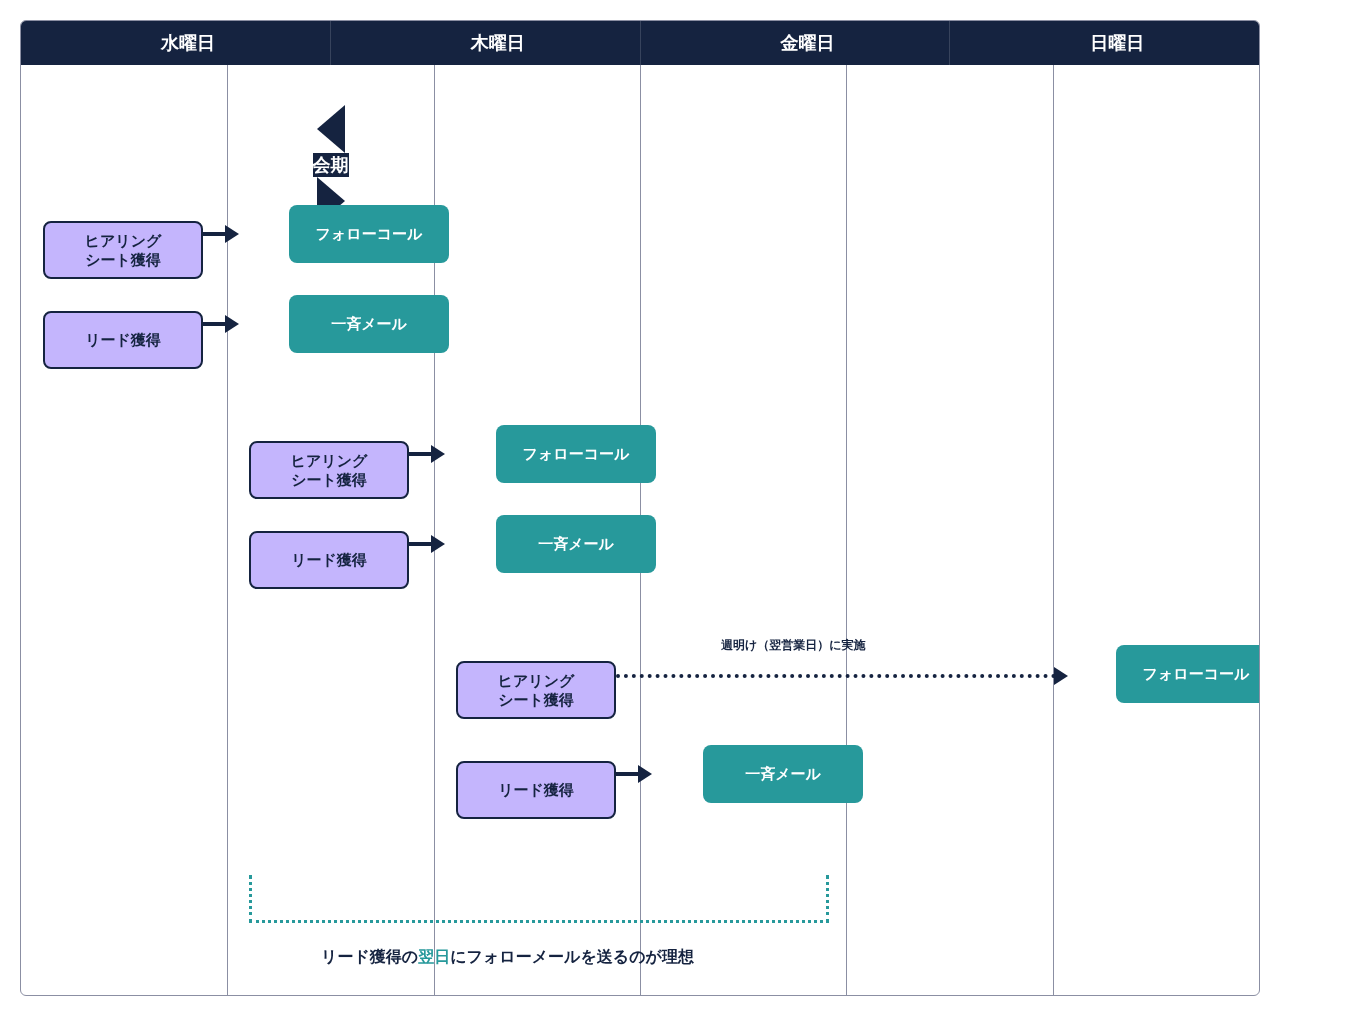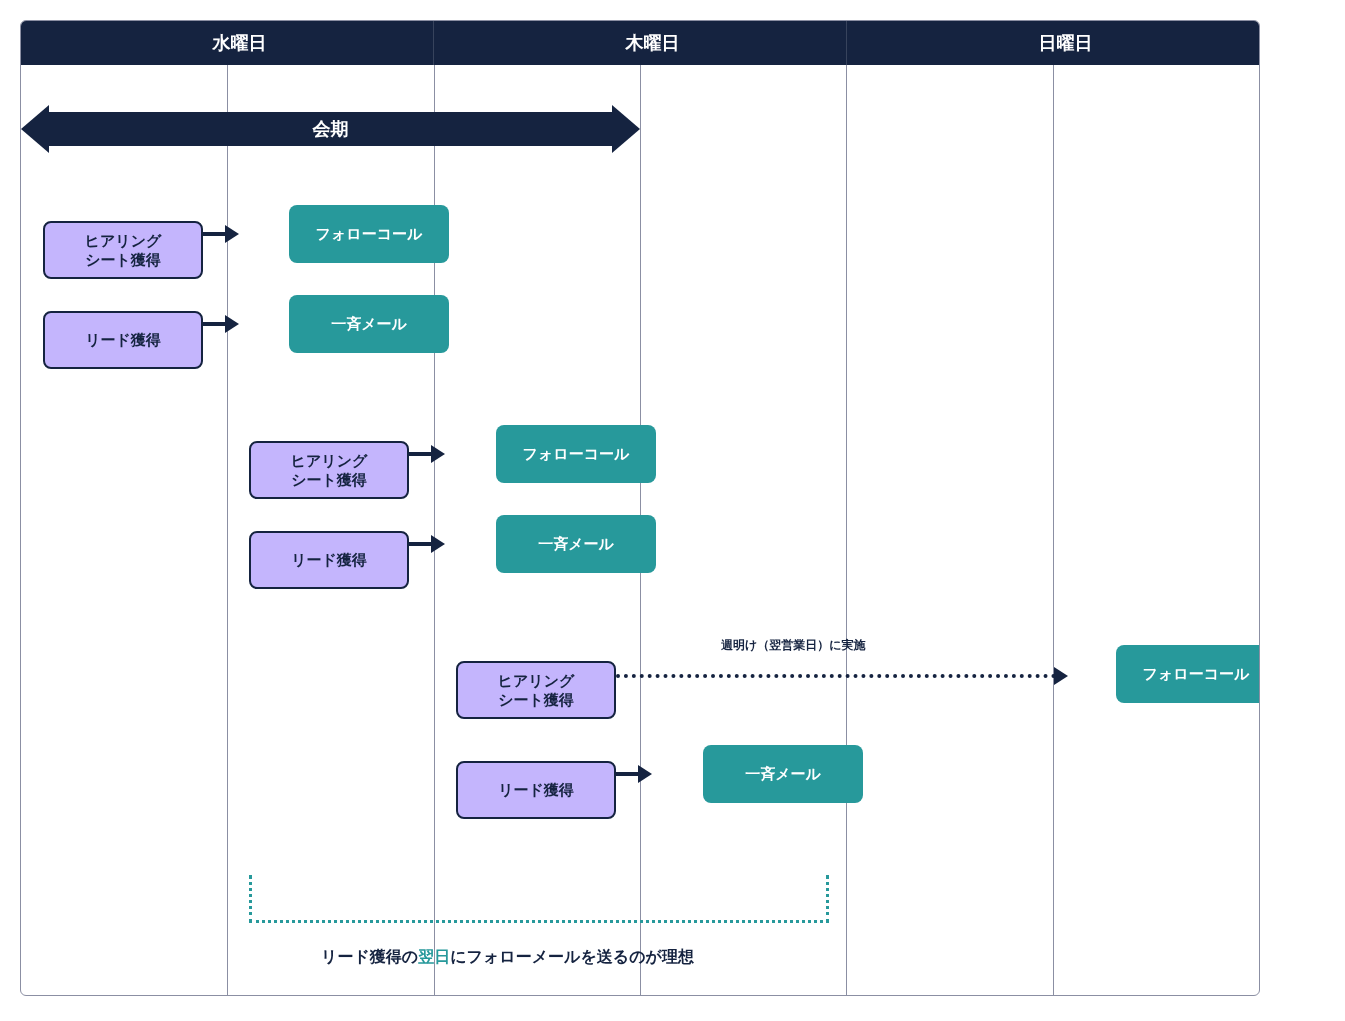--- a/index.html
+++ b/index.html
@@ -57,20 +57,21 @@
 
   
   .period-bar {
     position: absolute;
     top: 40px;
     left: 0;
     width: 50%;
     height: 48px;
     display: flex;
     align-items: center;
+    flex-direction: column;
   }
   .period-arrow-left, .period-arrow-right {
     width: 0; height: 0;
     border-top: 24px solid transparent;
     border-bottom: 24px solid transparent;
   }
   .period-arrow-left { border-right: 28px solid var(--navy); }
   .period-arrow-right { border-left: 28px solid var(--navy); }
   .period-body {
     flex: 1;
@@ -166,20 +167,21 @@
   .bracket-label .hl { color: var(--teal); }
 </style>
 </head>
 <body>
 
 <div class="chart">
 
   <div class="header-row">
     <div class="header-cell">水曜日</div>
     <div class="header-cell">木曜日</div>
+    <div class="header-cell">金曜日</div>
     <div class="header-cell">日曜日</div>
   </div>
 
   <div class="body-area">
     <div class="col-line c1"></div>
     <div class="col-line c2"></div>
     <div class="col-line c3"></div>
     <div class="col-line c4"></div>
     <div class="col-line c5"></div>
 

